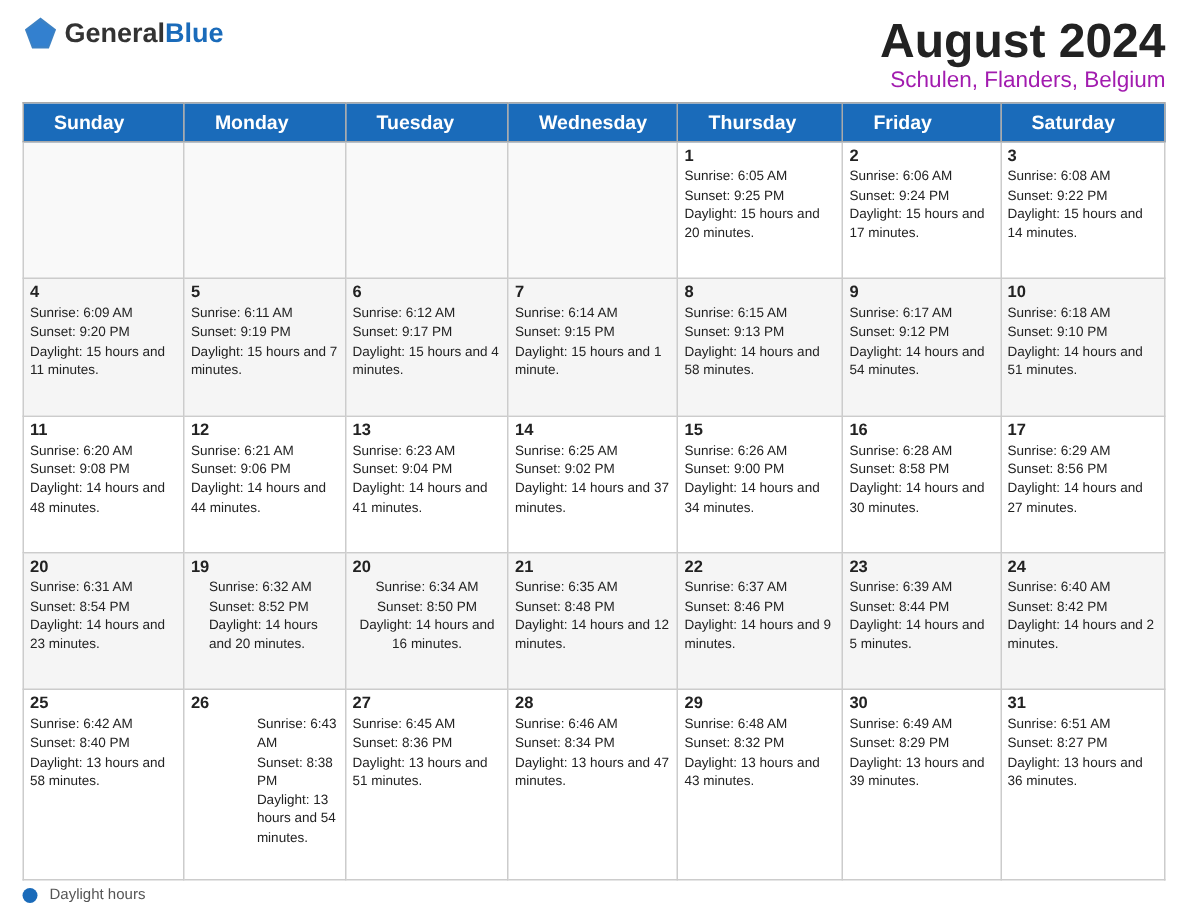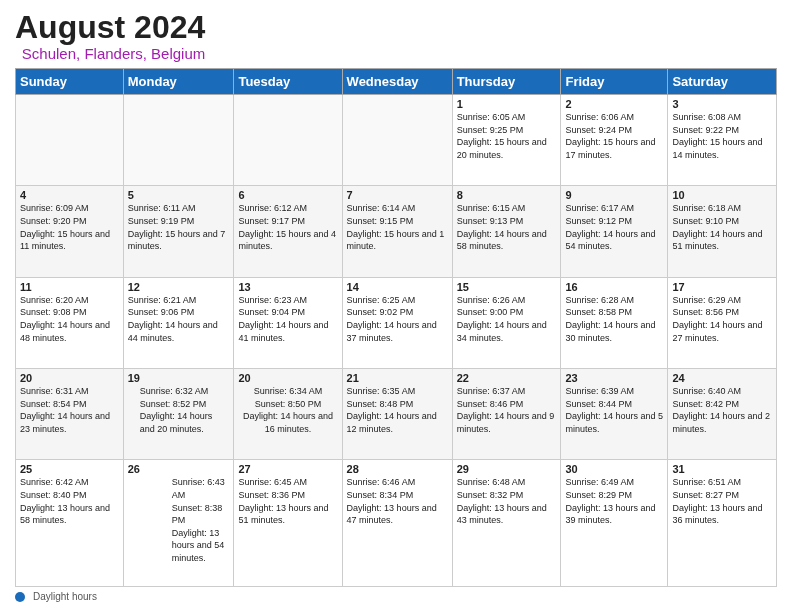--- a/index.html
+++ b/index.html
@@ -56,21 +56,21 @@
     .calendar-table {
       width: 100%;
       border-collapse: collapse;
       flex: 1;
     }
     .calendar-table th {
       background: #1a6bba;
       color: #fff;
       font-size: 13px;
       font-weight: bold;
-      padding: 5px 4px;
+      padding: 5px 20px;
       text-align: left;
       border: 1px solid #aaa;
     }
     .calendar-table td {
       border: 1px solid #ccc;
       vertical-align: top;
       padding: 3px 4px;
       font-size: 9.5px;
       color: #222;
       width: 113px;
@@ -111,20 +111,29 @@
       background: #1a6bba;
       display: inline-block;
       border-radius: 50%;
     }
   </style>
 </head>
 <body>
 
 <div class="page">
   <div class="header">
+    <div class="logo">
+      <svg class="logo-icon" viewBox="0 0 30 30" xmlns="http://www.w3.org/2000/svg">
+        <polygon points="15,2 28,12 22,28 8,28 2,12" fill="#1a6bba" opacity="0.85"></polygon>
+        <polygon points="15,5 26,13 21,26 9,26 4,13" fill="#2980d9" opacity="0.5"></polygon>
+      </svg>
+      <div class="logo-text">
+        <div><span class="general">General</span><span class="blue">Blue</span></div>
+      </div>
+    </div>
     <div class="title-block">
       <h1>August 2024</h1>
       <h2>Schulen, Flanders, Belgium</h2>
     </div>
   </div>
 
   <table class="calendar-table">
     <thead>
       <tr>
       <th>Sunday</th>

